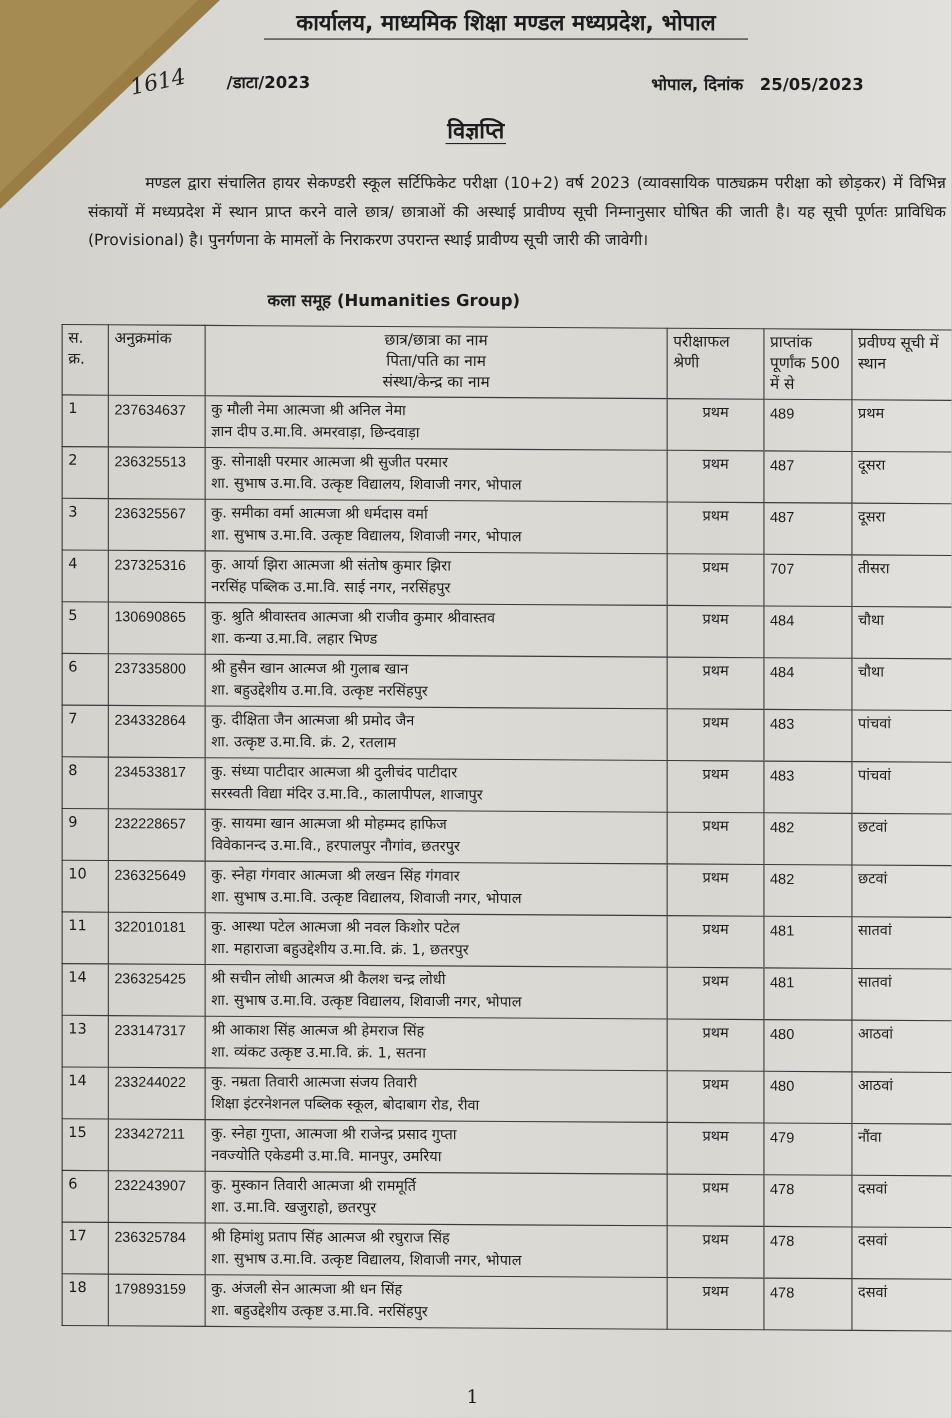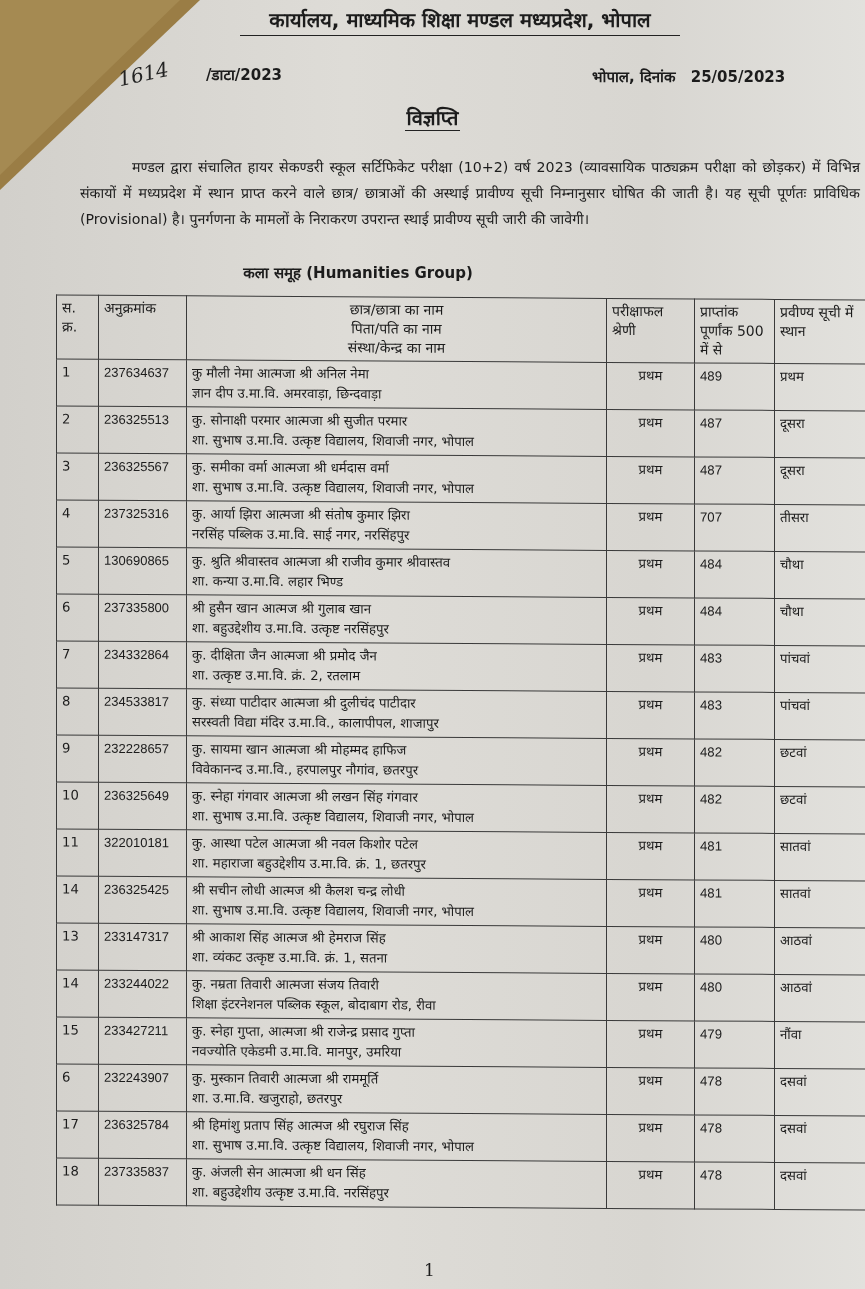--- a/index.html
+++ b/index.html
@@ -323,21 +323,21 @@
       <span class="name-line">श्री हिमांशु प्रताप सिंह आत्मज श्री रघुराज सिंह</span>
       <span class="school-line">शा. सुभाष उ.मा.वि. उत्कृष्ट विद्यालय, शिवाजी नगर, भोपाल</span>
     </td>
     <td class="grade">प्रथम</td>
     <td class="marks">478</td>
     <td>दसवां</td>
   </tr>
 
   <tr>
     <td class="sno">18</td>
-    <td class="roll">237335837</td>
+    <td class="roll">179893159</td>
     <td>
       <span class="name-line">कु. अंजली सेन आत्मजा श्री धन सिंह</span>
       <span class="school-line">शा. बहुउद्देशीय उत्कृष्ट उ.मा.वि. नरसिंहपुर</span>
     </td>
     <td class="grade">प्रथम</td>
     <td class="marks">478</td>
     <td>दसवां</td>
   </tr>
 </tbody>
   </table>

